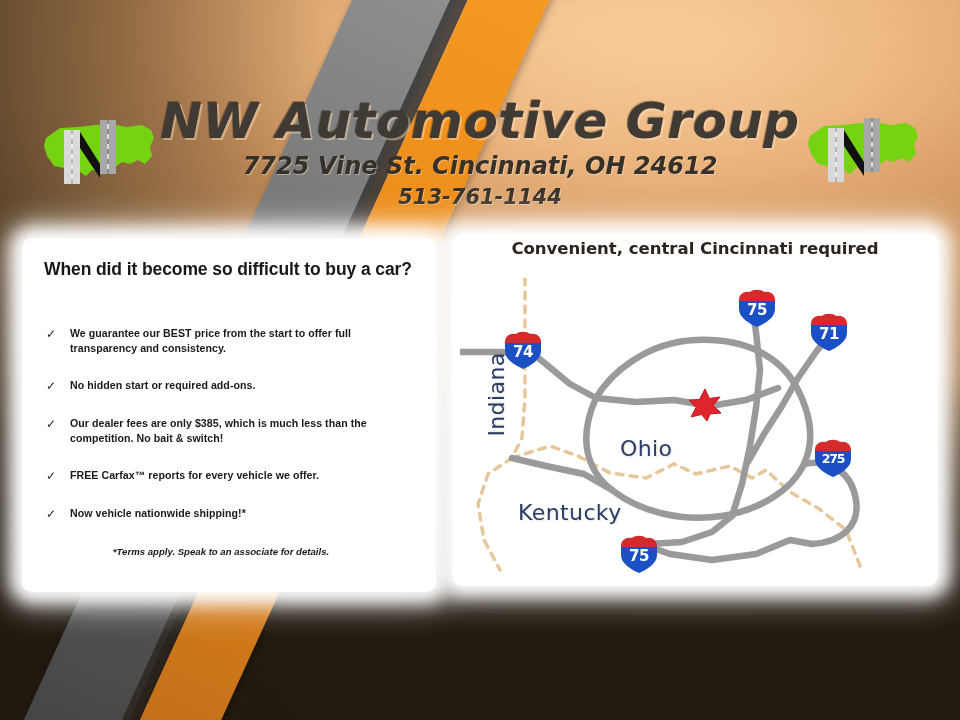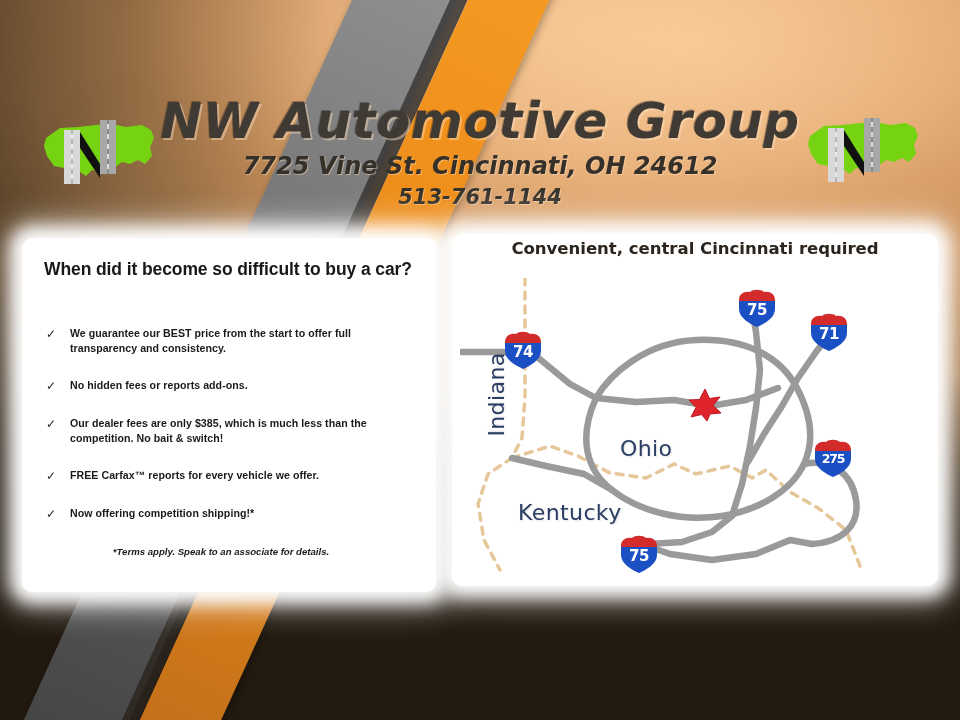--- a/index.html
+++ b/index.html
@@ -333,36 +333,36 @@
 
     <div class="bullets">
 
       <div class="bullet">
         <span class="check">✓</span>
         <span class="btext">We guarantee our BEST price from the start to offer full transparency and consistency.</span>
       </div>
 
       <div class="bullet">
         <span class="check">✓</span>
-        <span class="btext">No hidden fees or reports add-ons.</span>
+        <span class="btext">No hidden start or required add-ons.</span>
       </div>
 
       <div class="bullet">
         <span class="check">✓</span>
         <span class="btext">Our dealer fees are only $385, which is much less than the competition. No bait &amp; switch!</span>
       </div>
 
       <div class="bullet">
         <span class="check">✓</span>
         <span class="btext">FREE Carfax™ reports for every vehicle we offer.</span>
       </div>
 
       <div class="bullet">
         <span class="check">✓</span>
-        <span class="btext">Now offering competition shipping!*</span>
+        <span class="btext">Now vehicle nationwide shipping!*</span>
       </div>
 
     </div>
 
     <div class="footnote">*Terms apply. Speak to an associate for details.</div>
   </div>
 
   <div class="panel panel-right">
 
     <div class="map-caption">

